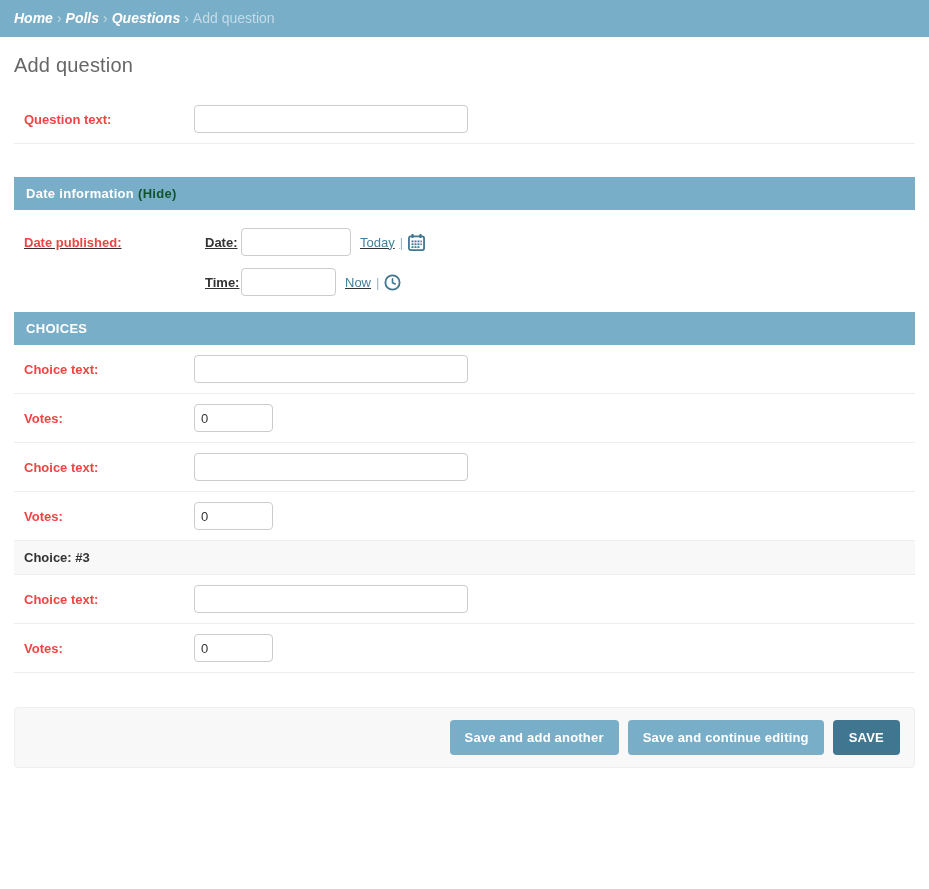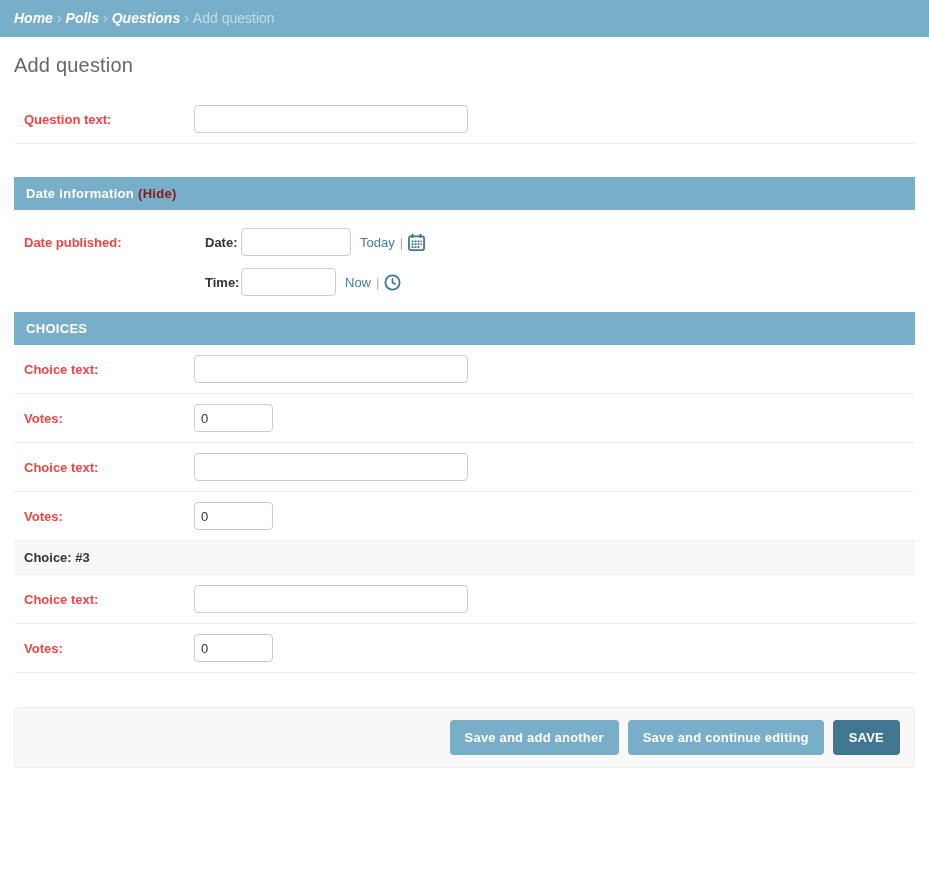--- a/index.html
+++ b/index.html
@@ -41,21 +41,21 @@
   
   .module h2, .inline-group h2 {
     margin: 0;
     background: #79aec8;
     color: #fff;
     font-size: 13px;
     font-weight: bold;
     padding: 9px 12px;
     letter-spacing: 0.3px;
   }
-  .module h2 .collapse-toggle { color: #7f1d1d; text-decoration: none; cursor: pointer; font-weight: bold; }
+  .module h2 .collapse-toggle { color: #14532d; text-decoration: none; cursor: pointer; font-weight: bold; }
 
   .form-row {
     display: flex;
     align-items: flex-start;
     padding: 10px;
     border-bottom: 1px solid #eee;
     background: #fff;
   }
   .form-row.no-border { border-bottom: none; }
   .form-row > label.main-label {
@@ -79,21 +79,21 @@
   .vTextField { width: 274px; }
   .vDateField { width: 110px; }
   .vTimeField { width: 95px; }
   .vIntegerField { width: 79px; }
 
   
   .module.first { margin-bottom: 33px; }
 
   
   .module.dates { margin-bottom: 0; }
-  .module.dates .form-row { padding: 18px 10px 16px; }
+  .module.dates .form-row { padding: 18px 10px 16px; text-decoration: underline; }
   .datetime-col { display: flex; flex-direction: column; gap: 12px; }
   .datetime-sub { display: flex; align-items: center; }
   .datetime-sub .inline-label {
     font-weight: bold;
     width: 47px;
     flex: 0 0 47px;
     padding-left: 11px;
   }
   .shortcuts { display: flex; align-items: center; margin-left: 9px; }
   .shortcuts a { color: #447e9b; text-decoration: none; cursor: pointer; }

